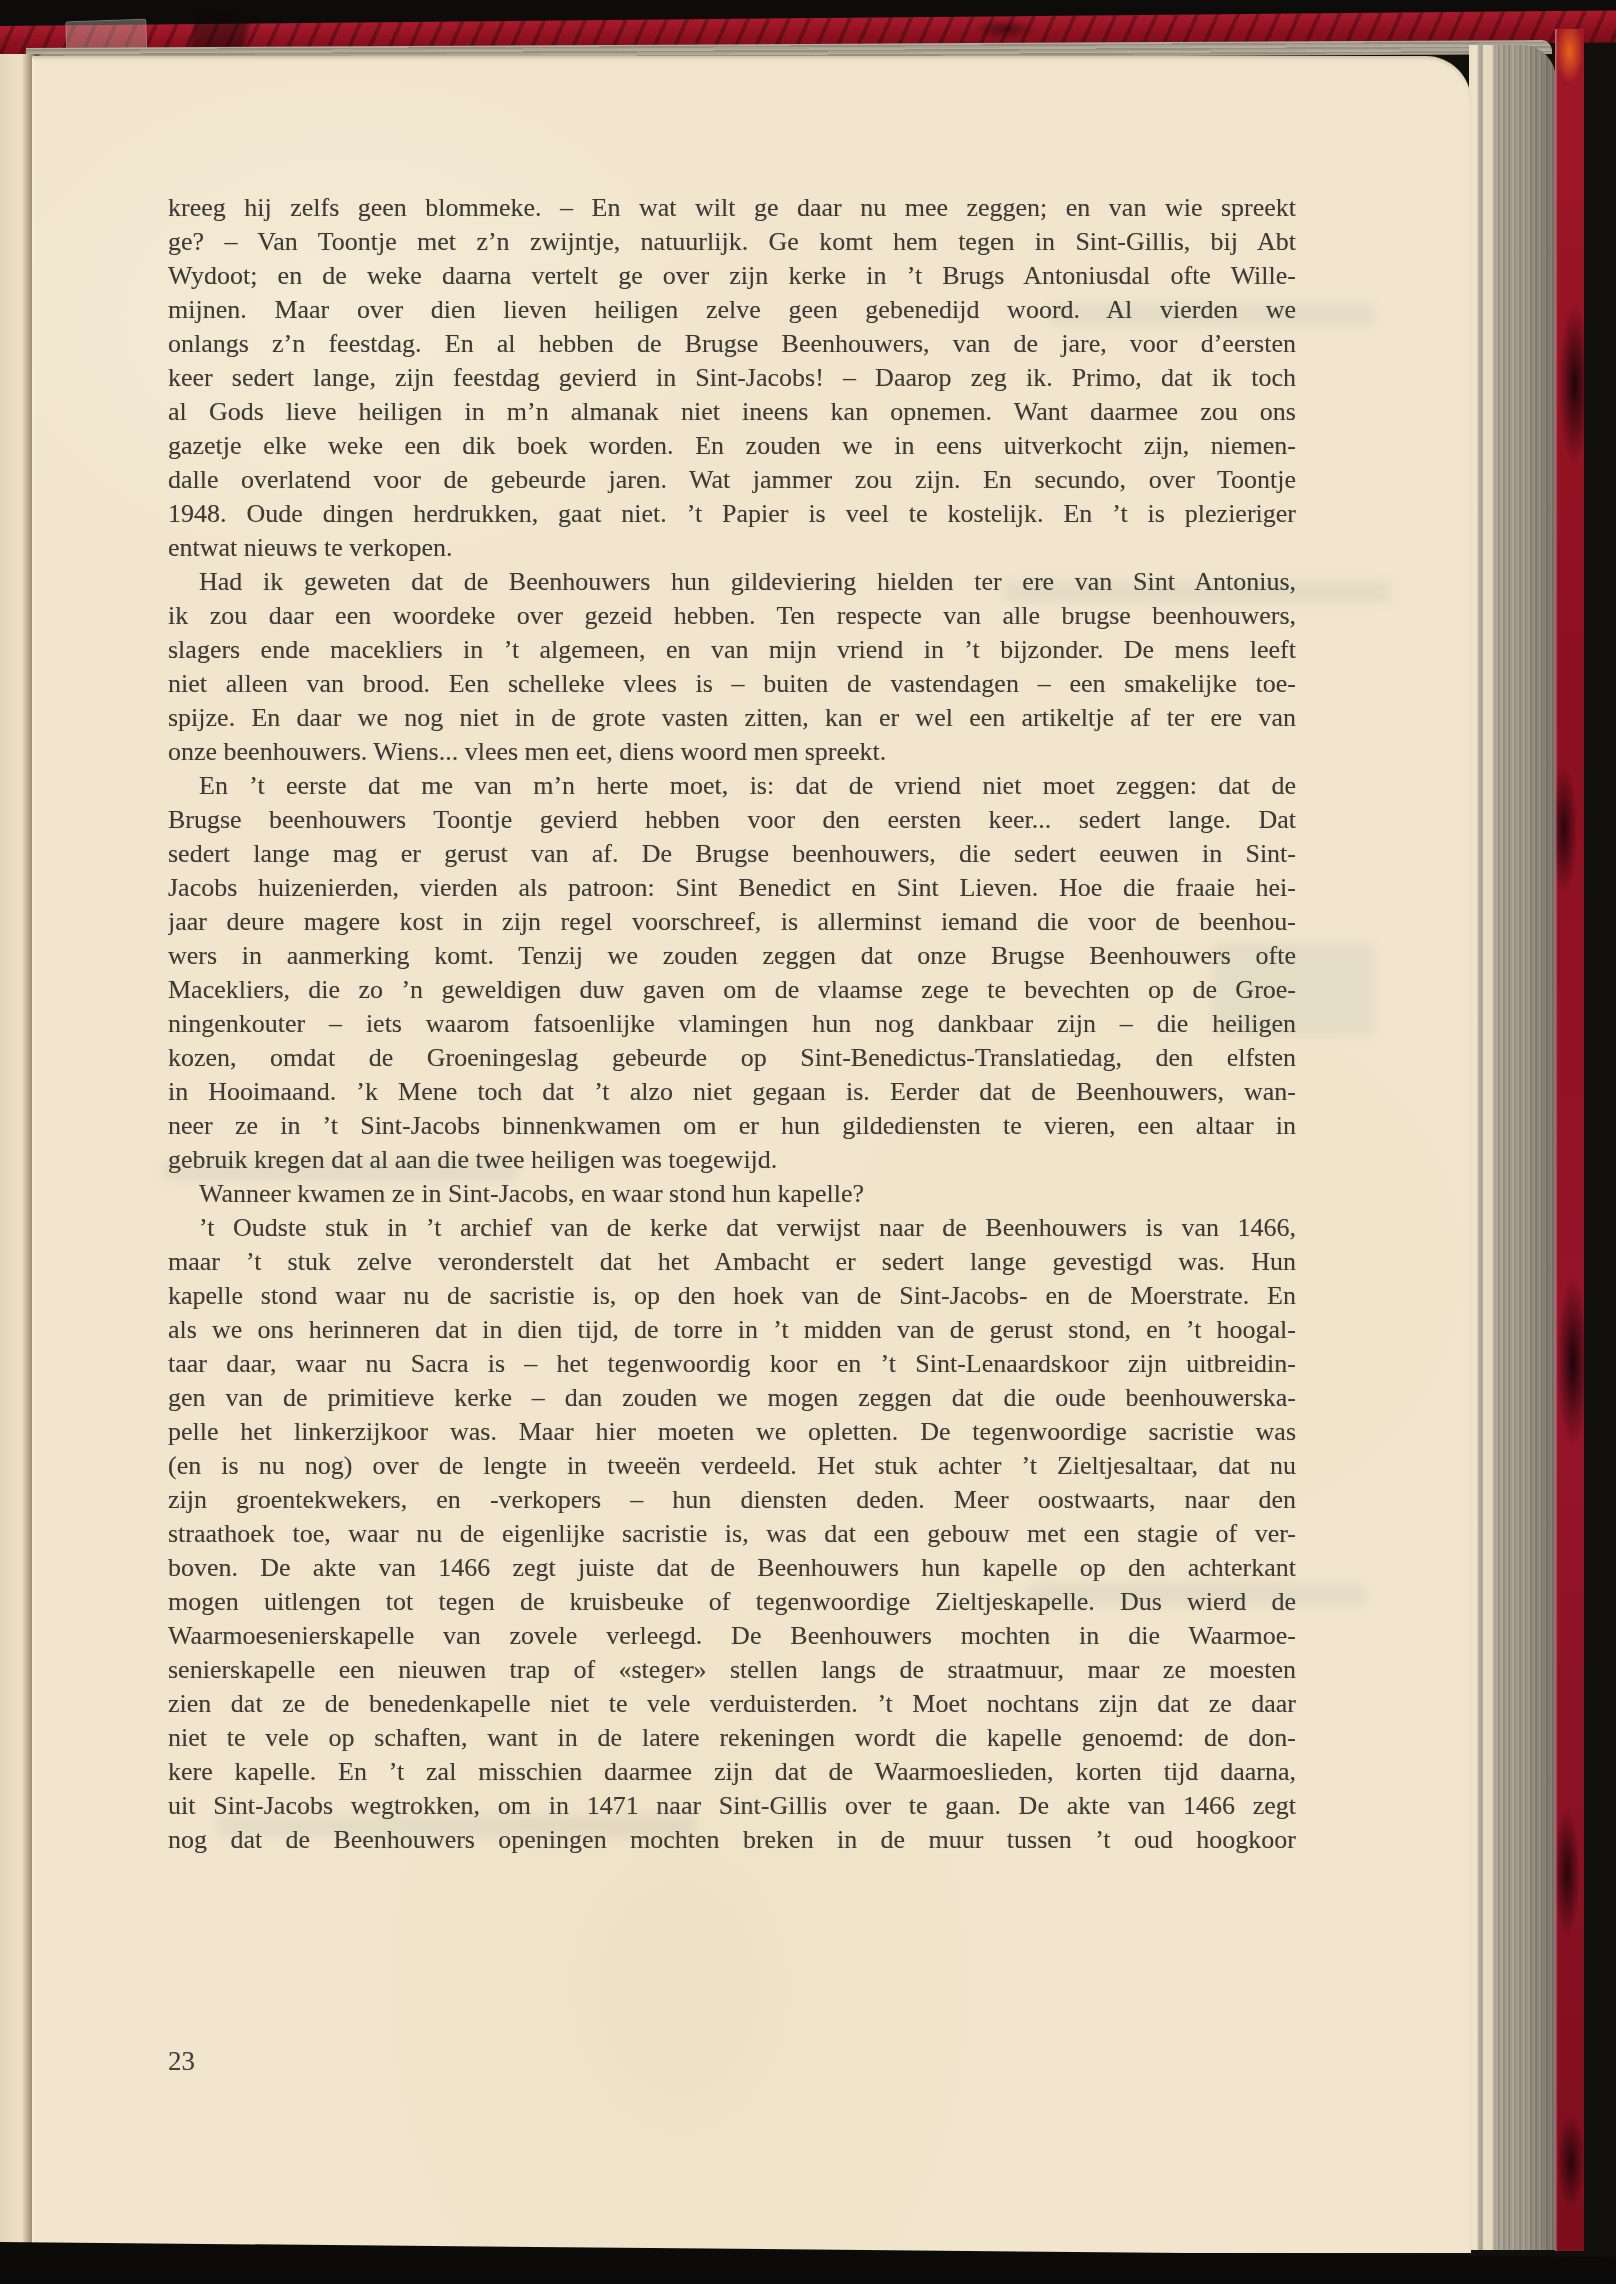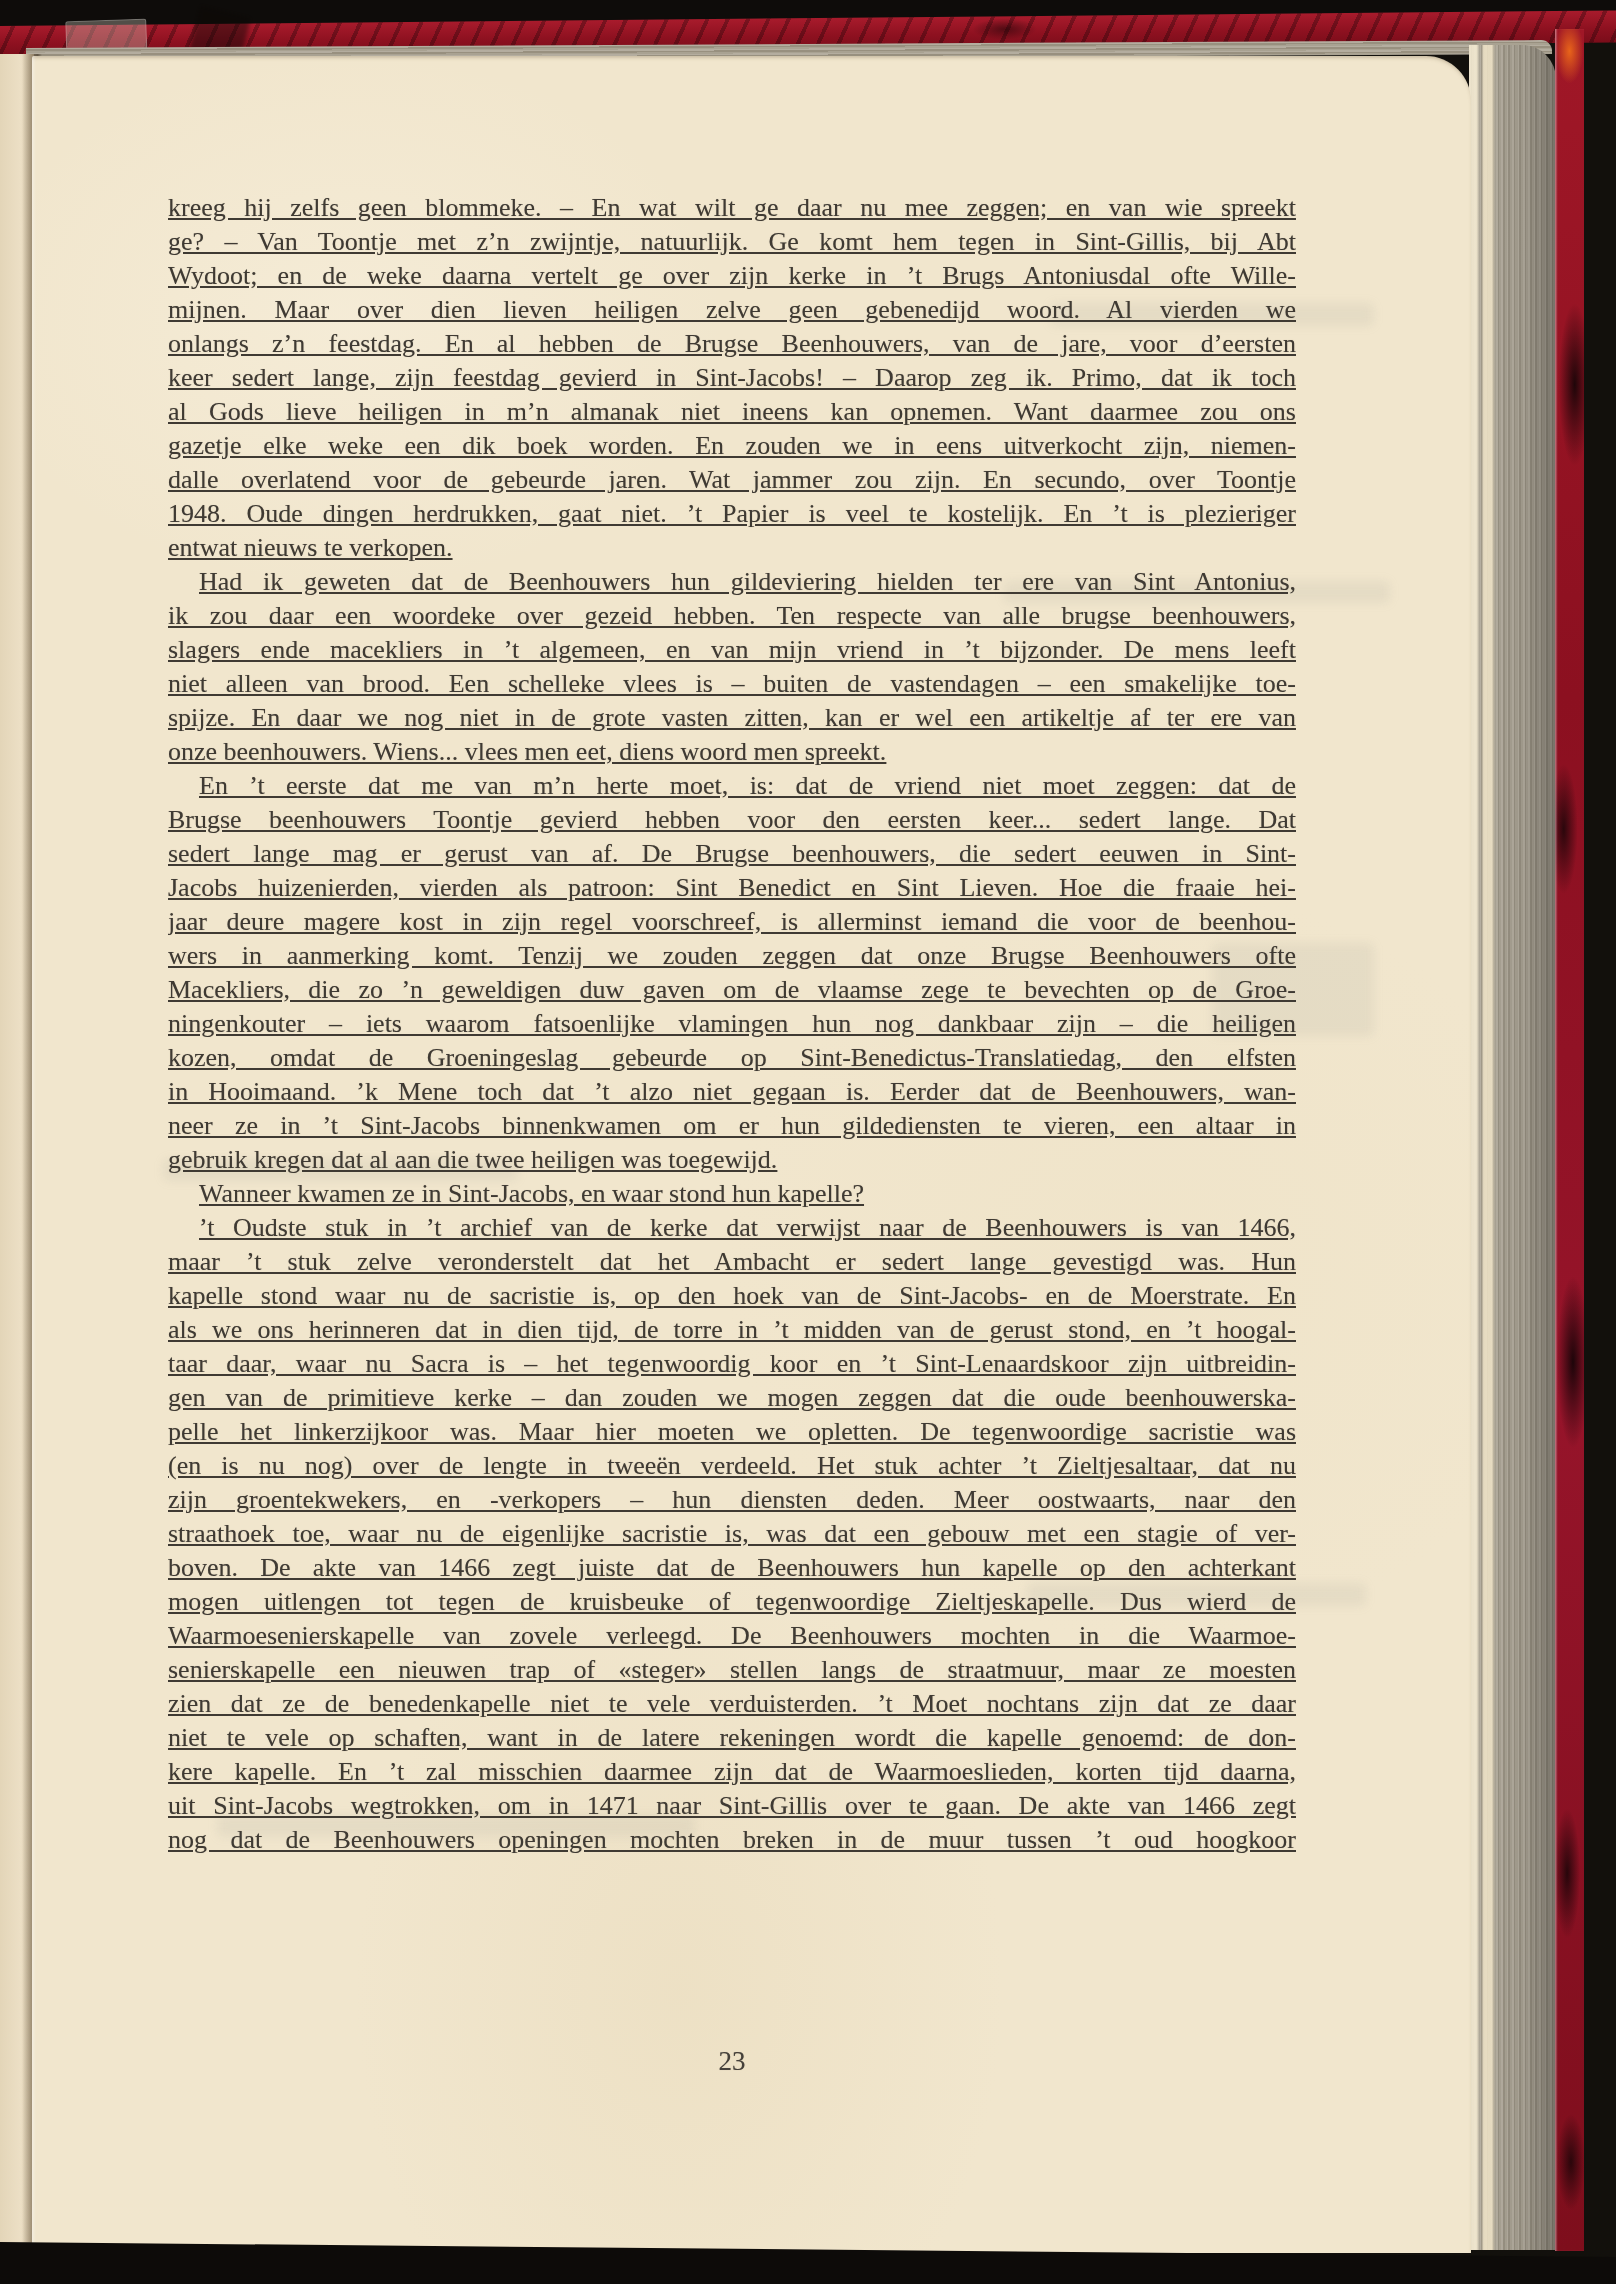--- a/index.html
+++ b/index.html
@@ -89,27 +89,26 @@
   .text-block{
     position:absolute;left:168px;top:191px;width:1128px;
     color:#3f3a33;
     font-size:26px;
     text-shadow:0 0 0.8px rgba(63,58,51,.35);
   }
   .text-line{
     height:34px;line-height:34px;overflow:hidden;
     text-align:justify;text-align-last:justify;-moz-text-align-last:justify;
     white-space:normal;
-    text-decoration:underline;
   }
   .text-line.indent{text-indent:31px;}
   .text-line.end{text-align-last:left;-moz-text-align-last:left;}
   .page-number{
     position:absolute;left:168px;top:2046px;width:1128px;
-    text-align:center;color:#45403a;font-size:27px;line-height:31px;
+    text-align:left;color:#45403a;font-size:27px;line-height:31px;
     text-shadow:0 0 0.8px rgba(63,58,51,.3);
   }
   
   .bottom-black{
     position:absolute;left:0;top:2222px;width:1616px;height:62px;
     background:#0d0b09;
     clip-path:polygon(0 20px, 100% 35px, 100% 100%, 0 100%);
   }
   .top-black{
     position:absolute;left:0;top:0;width:1616px;height:31px;

